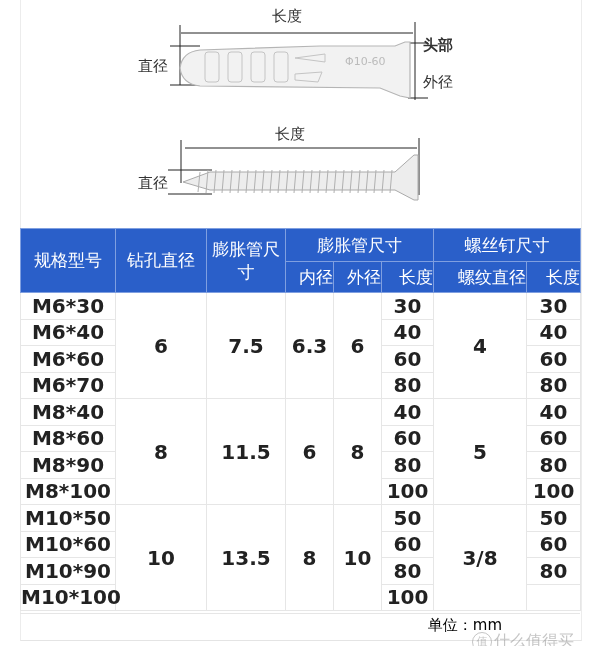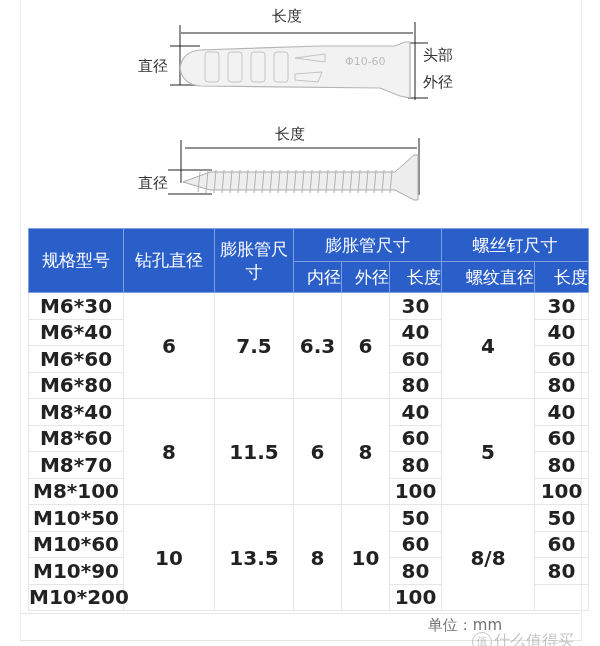--- a/index.html
+++ b/index.html
@@ -2,29 +2,29 @@
 <html><head>
 <meta charset="utf-8">
 <style>
   html, body { margin:0; padding:0; background:#ffffff; }
   body { width:600px; height:646px; position:relative; overflow:hidden;
          font-family:"DejaVu Sans","Liberation Sans",sans-serif; color:#222; }
   .frame { position:absolute; left:20px; top:0; width:560px; height:640px;
            border-left:1px solid #ececec; border-right:1px solid #ececec; border-bottom:1px solid #e4e4e4; }
   .diagram { position:absolute; left:0; top:0; width:600px; height:220px; }
   .dlabel { position:absolute; font-size:15px; color:#333; }
-  table.spec { position:absolute; left:28px; top:228px; width:560px; border-collapse:collapse; table-layout:fixed; }
+  table.spec { position:absolute; left:20px; top:228px; width:560px; border-collapse:collapse; table-layout:fixed; }
   table.spec th { background:#2a5fc9; color:#fff; font-weight:normal; font-size:17px;
                   border:1px solid #7f9fe0; padding:0; text-align:center; }
   table.spec th.h1 { height:32px; }
   table.spec th.h2 { height:30px;text-align:right; }
   table.spec td { border:1px solid #e6e6e6; font-size:20px; text-align:center; height:25.5px; padding:0;
                   font-family:"DejaVu Sans",sans-serif; color:#222;font-weight:bold; }
   .footer { position:absolute; left:20px; top:613px; width:560px; height:26px; border-top:1px solid #e6e6e6; }
-  .unit { position:absolute; right:78px; top:2px; font-size:15px; color:#737373; }
+  .unit { position:absolute; right:78px; top:2px; font-size:15px; color:#000000; }
   .watermark { position:absolute; right:6px; top:17px; font-size:16px; color:rgba(150,150,150,0.55); letter-spacing:0px; }
   .wm-circle { display:inline-block; width:18px; height:18px; border:1.5px solid rgba(150,150,150,0.55); border-radius:50%;
                vertical-align:middle; margin-right:2px; font-size:11px; line-height:18px; text-align:center; }
 </style>
 </head>
 <body>
 
 <div class="frame"></div>
 
 <svg class="diagram" viewBox="0 0 600 220" width="600" height="220">
@@ -81,21 +81,21 @@
         <line x1="368" y1="170" x2="366" y2="193"></line>
       <line x1="376" y1="170" x2="374" y2="193"></line>
         <line x1="384" y1="170" x2="382" y2="193"></line>
       <line x1="392" y1="170" x2="390" y2="193"></line>
     </g>
   </g>
 </svg>
 
 <span class="dlabel" style="left:272px;top:7px;">长度</span>
 <span class="dlabel" style="left:138px;top:57px;">直径</span>
-<span class="dlabel" style="left:423px;top:46px;">头部</span>
+<span class="dlabel" style="left:423px;top:36px;font-weight:bold;">头部</span>
 <span class="dlabel" style="left:423px;top:73px;">外径</span>
 <span class="dlabel" style="left:275px;top:125px;">长度</span>
 <span class="dlabel" style="left:138px;top:174px;">直径</span>
 
 <table class="spec">
   <colgroup>
     <col style="width:95px">
       <col style="width:91px">
       <col style="width:79px">
     <col style="width:48px">
@@ -136,73 +136,73 @@
       <td>M6*40</td>
       <td>40</td>
       <td>40</td>
     </tr>
     <tr>
       <td>M6*60</td>
       <td>60</td>
       <td>60</td>
     </tr>
     <tr>
-      <td>M6*80</td>
+      <td>M6*70</td>
       <td>80</td>
       <td>80</td>
     </tr>
 
     <tr>
       <td>M8*40</td>
       <td rowspan="4">8</td>
       <td rowspan="4">11.5</td>
       <td rowspan="4">6</td>
       <td rowspan="4">8</td>
       <td>40</td>
       <td rowspan="4">5</td>
       <td>40</td>
     </tr>
     <tr>
       <td>M8*60</td>
       <td>60</td>
       <td>60</td>
     </tr>
     <tr>
-      <td>M8*70</td>
+      <td>M8*90</td>
       <td>80</td>
       <td>80</td>
     </tr>
     <tr>
       <td>M8*100</td>
       <td>100</td>
       <td>100</td>
     </tr>
 
     <tr>
       <td>M10*50</td>
       <td rowspan="4">10</td>
       <td rowspan="4">13.5</td>
       <td rowspan="4">8</td>
       <td rowspan="4">10</td>
       <td>50</td>
-      <td rowspan="4">8/8</td>
+      <td rowspan="4">3/8</td>
       <td>50</td>
     </tr>
     <tr>
       <td>M10*60</td>
       <td>60</td>
       <td>60</td>
     </tr>
     <tr>
       <td>M10*90</td>
       <td>80</td>
       <td>80</td>
     </tr>
     <tr>
-      <td>M10*200</td>
+      <td>M10*100</td>
       <td>100</td>
       <td></td>
     </tr>
   </tbody>
 </table>
 
 <div class="footer">
   <span class="unit">单位：mm</span>
   <span class="watermark">
     <span class="wm-circle">值</span><span>什么值得买</span>

